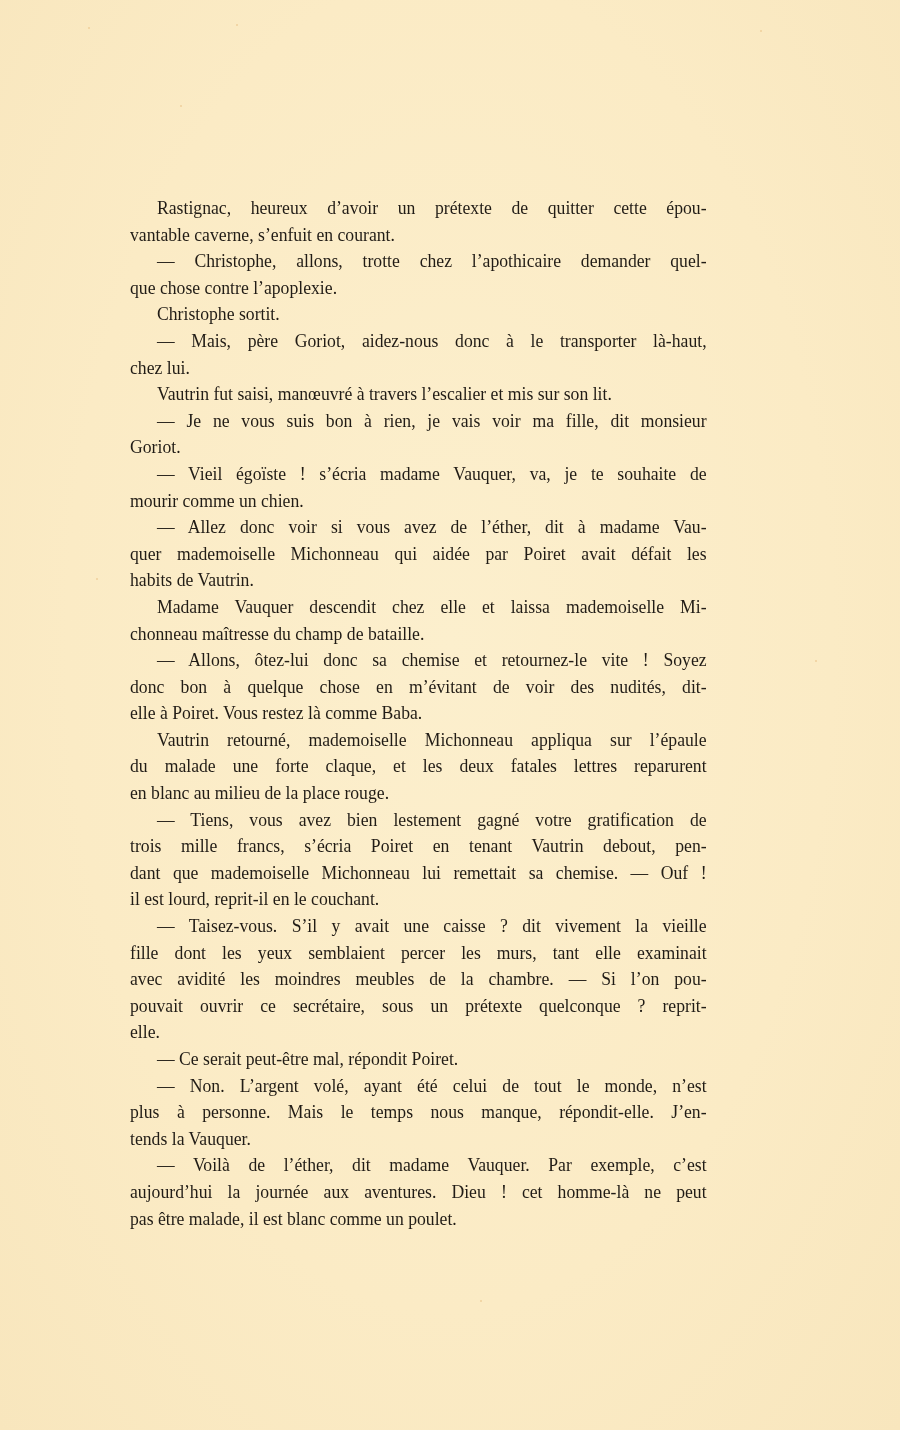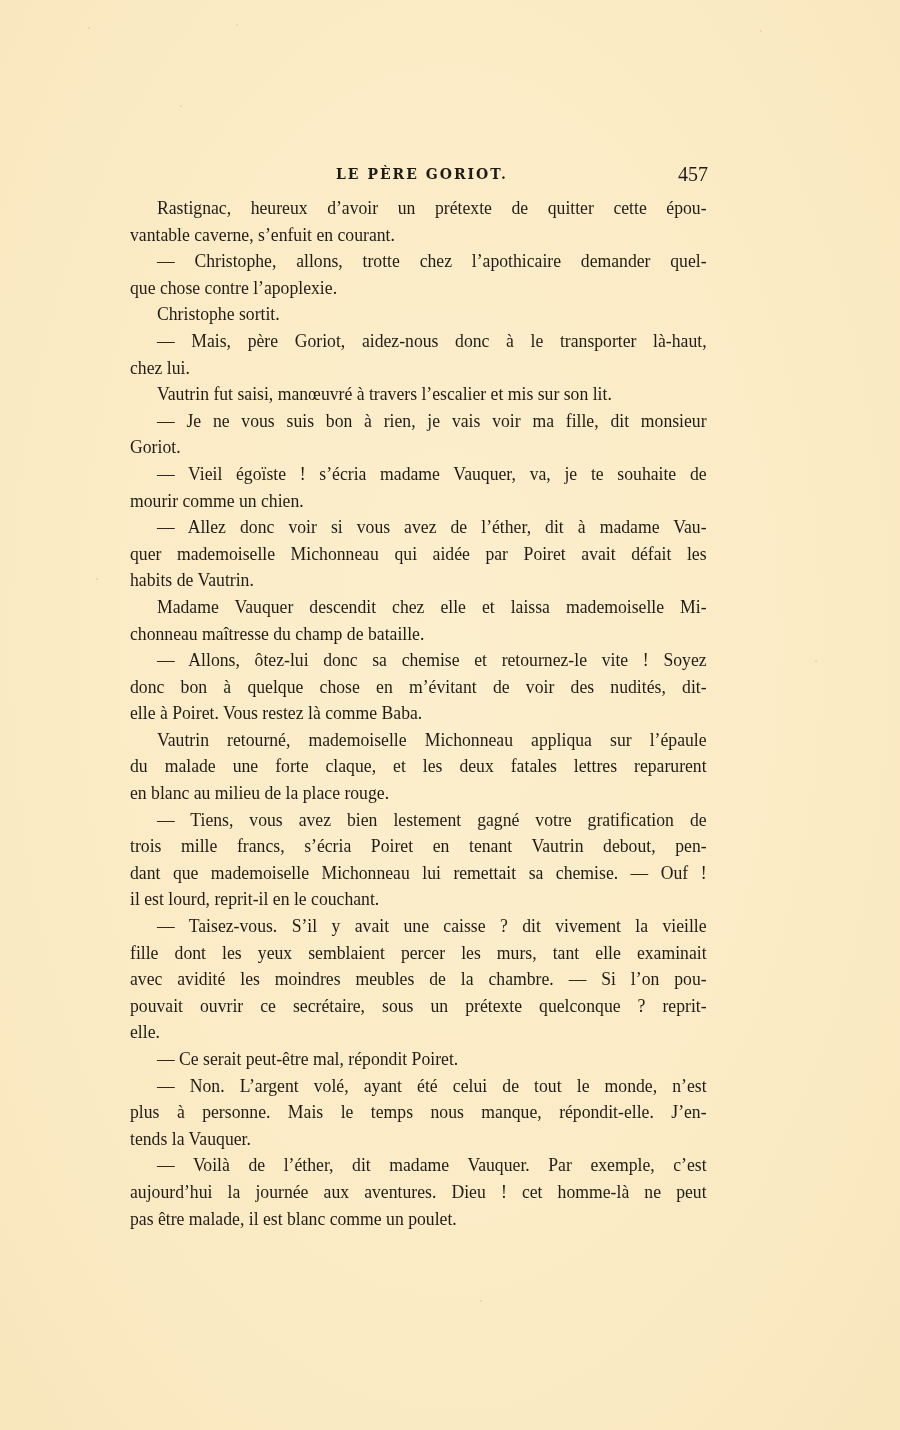--- a/index.html
+++ b/index.html
@@ -86,24 +86,20 @@
 <div class="page">
   <span class="speck" style="left:88px;top:27px;"></span>
   <span class="speck" style="left:236px;top:24px;"></span>
   <span class="speck" style="left:180px;top:105px;"></span>
   <span class="speck" style="left:815px;top:660px;"></span>
   <span class="speck" style="left:96px;top:578px;"></span>
   <span class="speck" style="left:387px;top:710px;"></span>
   <span class="speck" style="left:760px;top:30px;"></span>
   <span class="speck" style="left:480px;top:1300px;"></span>
 
-  <div class="header">
-    <span class="running-title">LE PÈRE GORIOT.</span>
-    <span class="page-number">457</span>
-  </div>
 
   <div class="text-block" id="text-block">
       <p class="para">
         <span class="line indent">Rastignac, heureux d’avoir un prétexte de quitter cette épou-</span>
         <span class="line last">vantable caverne, s’enfuit en courant.</span>
       </p>
       <p class="para">
         <span class="line indent">— Christophe, allons, trotte chez l’apothicaire demander quel-</span>
         <span class="line last">que chose contre l’apoplexie.</span>
       </p>

